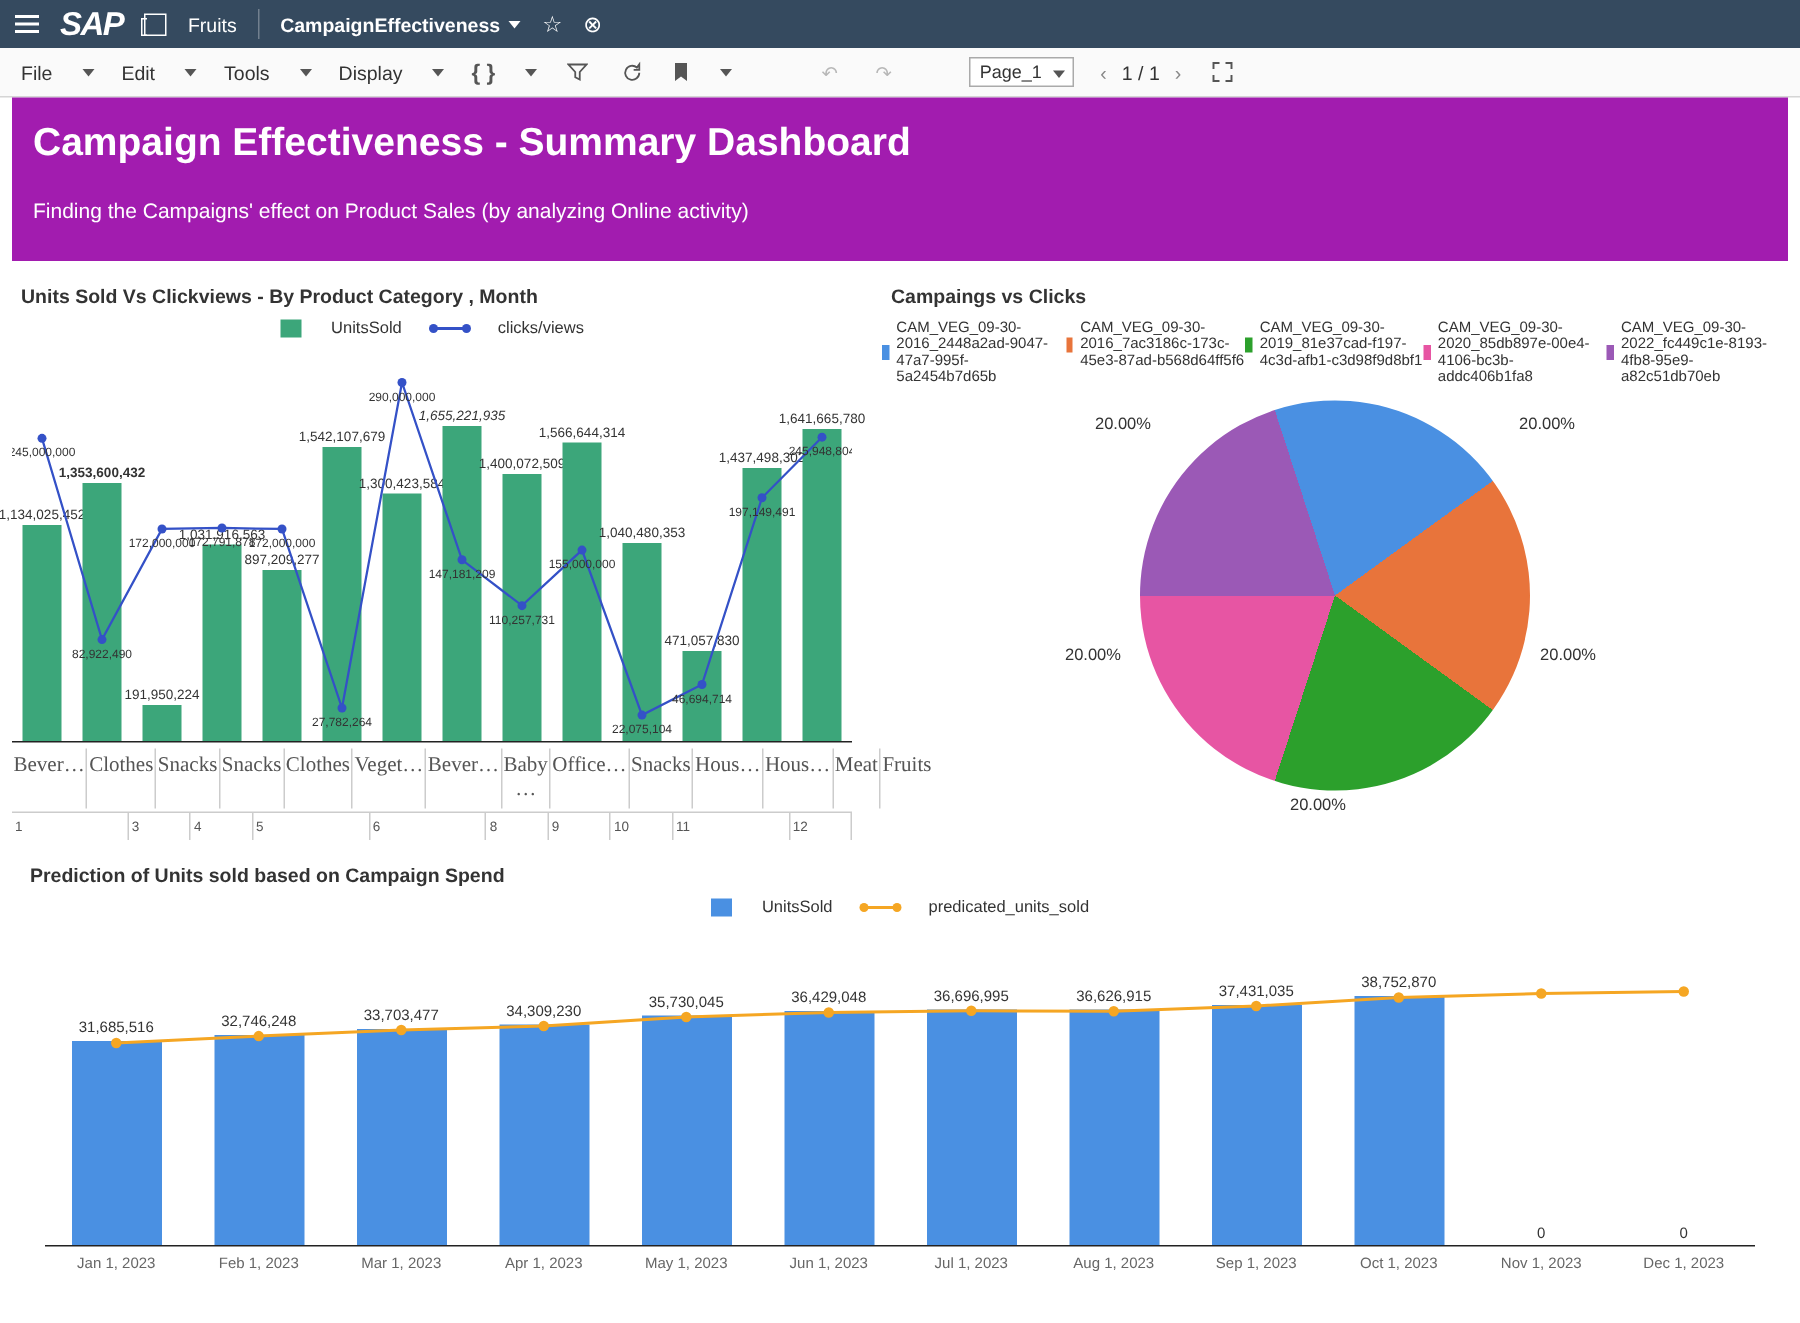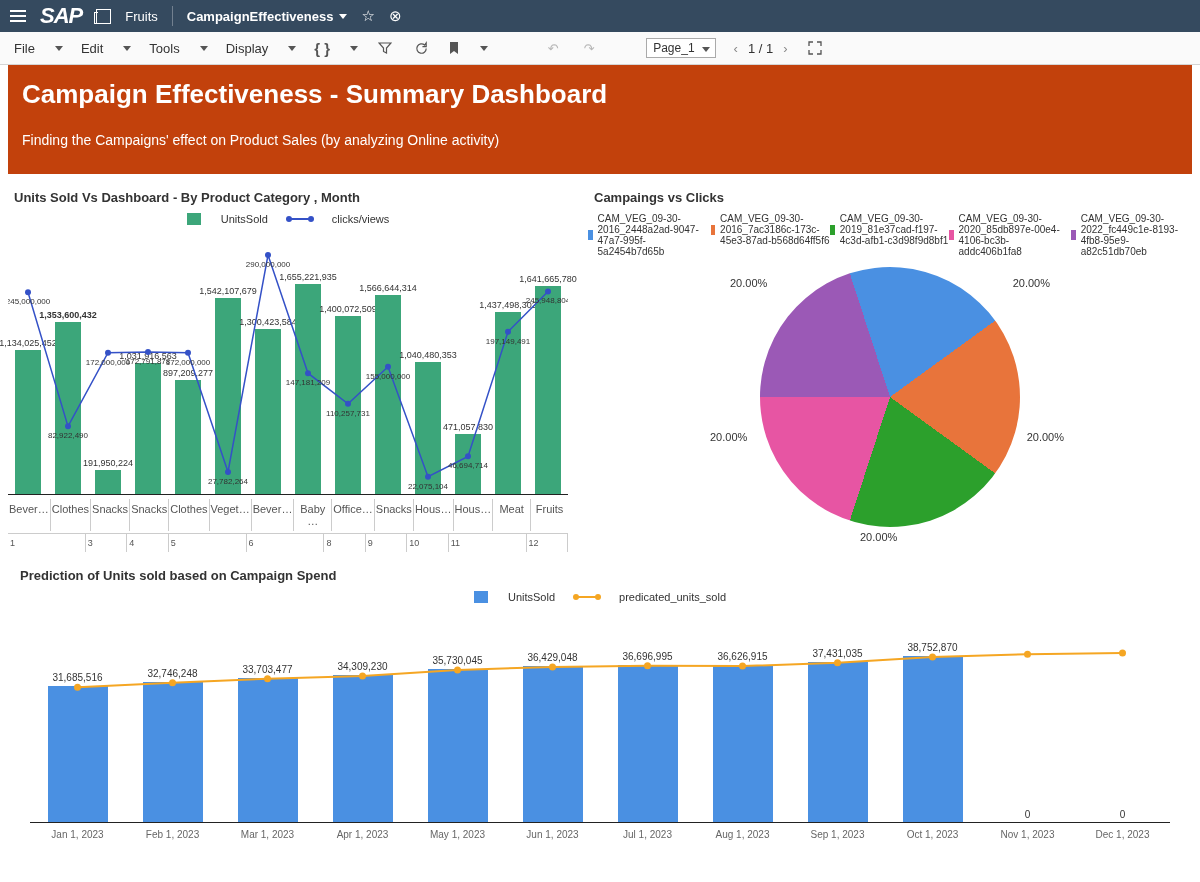--- a/index.html
+++ b/index.html
@@ -22,21 +22,21 @@
   
   .toolbar { height: 33px; border-bottom: 1px solid #d5d5d5; display: flex; align-items: center; padding: 0 14px; gap: 18px; font-size: 13px; color: #333; background: #fafafa; }
   .toolbar .menu { display: flex; align-items: center; gap: 20px; cursor: pointer; }
   .chev-sm { border-left: 4px solid transparent; border-right: 4px solid transparent; border-top: 5px solid #555; }
   .toolbar .iconbtn { width: 18px; height: 18px; display: flex; align-items: center; justify-content: center; color: #555; }
   .page-select { border: 1px solid #aaa; padding: 2px 20px 2px 6px; font-size: 12px; background: #fff; position: relative; }
   .page-nav { display: flex; align-items: center; gap: 10px; color: #888; }
   .braces { font-size:15px; font-weight:600; color:#555; }
   
   
-  .banner { background: #c2410c; color: #fff; padding: 14px 14px 26px 14px; margin: 0 8px; }
+  .banner { background: #a21caf; color: #fff; padding: 14px 14px 26px 14px; margin: 0 8px; }
   .banner h1 { font-size: 26px; font-weight: 700; }
   .banner .sub { margin-top: 22px; font-size: 14px; font-weight: 500; }
   
   
   .charts-row { display: flex; padding: 10px 8px 0 8px; gap: 20px; }
   .chart-title { font-size: 13px; font-weight: 600; margin: 6px 0 8px 6px; }
   
   
   .legend { display: flex; gap: 20px; justify-content: center; font-size: 11px; margin-bottom: 10px; }
   .legend .item { display: flex; align-items: center; gap: 20px; justify-content: flex-end; }
@@ -47,21 +47,21 @@
   
   
   .chart1 { width: 560px; }
   .c1-plot { position: relative; height: 260px; border-bottom: 1px solid #222; margin: 0 0 4px 0; }
   .c1-bars { display: flex; position: absolute; left:0; right:0; bottom:0; height:100%; align-items: flex-end; }
   .c1-group { flex: 1; display: flex; flex-direction: column; align-items: center; position: relative; }
   .c1-bar { width: 26px; background: #3ca67a; }
   .c1-barlabel { font-size: 9px; position: absolute; white-space: nowrap; transform: translateX(0); }
   .c1-line { position:absolute; inset:0; }
   .c1-xaxis { display: flex; }
-  .c1-xcell { flex:1; text-align:center; font-size:11px; color:#555; padding:4px 1px; border-right:1px solid #ccc; }
+  .c1-xcell { flex:1; text-align:center; font-size:14px; color:#555; padding:4px 1px; border-right:1px solid #ccc;font-family:Liberation Serif, serif; }
   .c1-xcell:last-child { border-right:none; }
   .c1-months { display:flex; margin-top:2px; border-top:1px solid #ccc; }
   .c1-months span { font-size:9px; color:#555; padding:4px 2px; border-right:1px solid #ccc; }
   
   
   .chart2 { flex: 1; }
   .pie-legend { font-size: 10px; margin: 0 auto 10px; display: flex; flex-direction: row; align-items: flex-start; width: fit-content; }
   .pie-legend .row { display:flex; align-items:center; gap:5px; }
   .pie-legend .sw { width:12px; height:10px; }
   .pie-wrap { position: relative; width: 260px; height: 260px; margin: 8px auto; }
@@ -156,21 +156,21 @@
 </div>
 
 <div class="banner">
   <h1>Campaign Effectiveness - Summary Dashboard</h1>
   <div class="sub">Finding the Campaigns' effect on Product Sales (by analyzing Online activity)</div>
 </div>
 
 <div class="charts-row">
 
   <div class="chart1">
-    <div class="chart-title">Units Sold Vs Dashboard  - By Product Category ,  Month</div>
+    <div class="chart-title">Units Sold Vs Clickviews  - By Product Category ,  Month</div>
     <div class="legend">
       <div class="item">
           <span class="swatch"></span>
           <span>UnitsSold</span>
         </div>
       <div class="item">
           <span class="dot-line"></span>
           <span>clicks/views</span>
         </div>
     </div>
@@ -198,21 +198,21 @@
           </div>
           <div class="c1-group">
             <div class="c1-barlabel" style="bottom: 197.649px;">1,542,107,679</div>
             <div class="c1-bar" style="height: 195.649px;"></div>
           </div>
           <div class="c1-group">
             <div class="c1-barlabel" style="bottom: 166.986px;">1,300,423,584</div>
             <div class="c1-bar" style="height: 164.986px;"></div>
           </div>
           <div class="c1-group">
-            <div class="c1-barlabel" style="bottom: 212px;">1,655,221,935</div>
+            <div class="c1-barlabel" style="bottom: 212px; font-style: italic;">1,655,221,935</div>
             <div class="c1-bar" style="height: 210px;"></div>
           </div>
           <div class="c1-group">
             <div class="c1-barlabel" style="bottom: 179.629px;">1,400,072,509</div>
             <div class="c1-bar" style="height: 177.629px;"></div>
           </div>
           <div class="c1-group">
             <div class="c1-barlabel" style="bottom: 200.762px;">1,566,644,314</div>
             <div class="c1-bar" style="height: 198.762px;"></div>
           </div>

